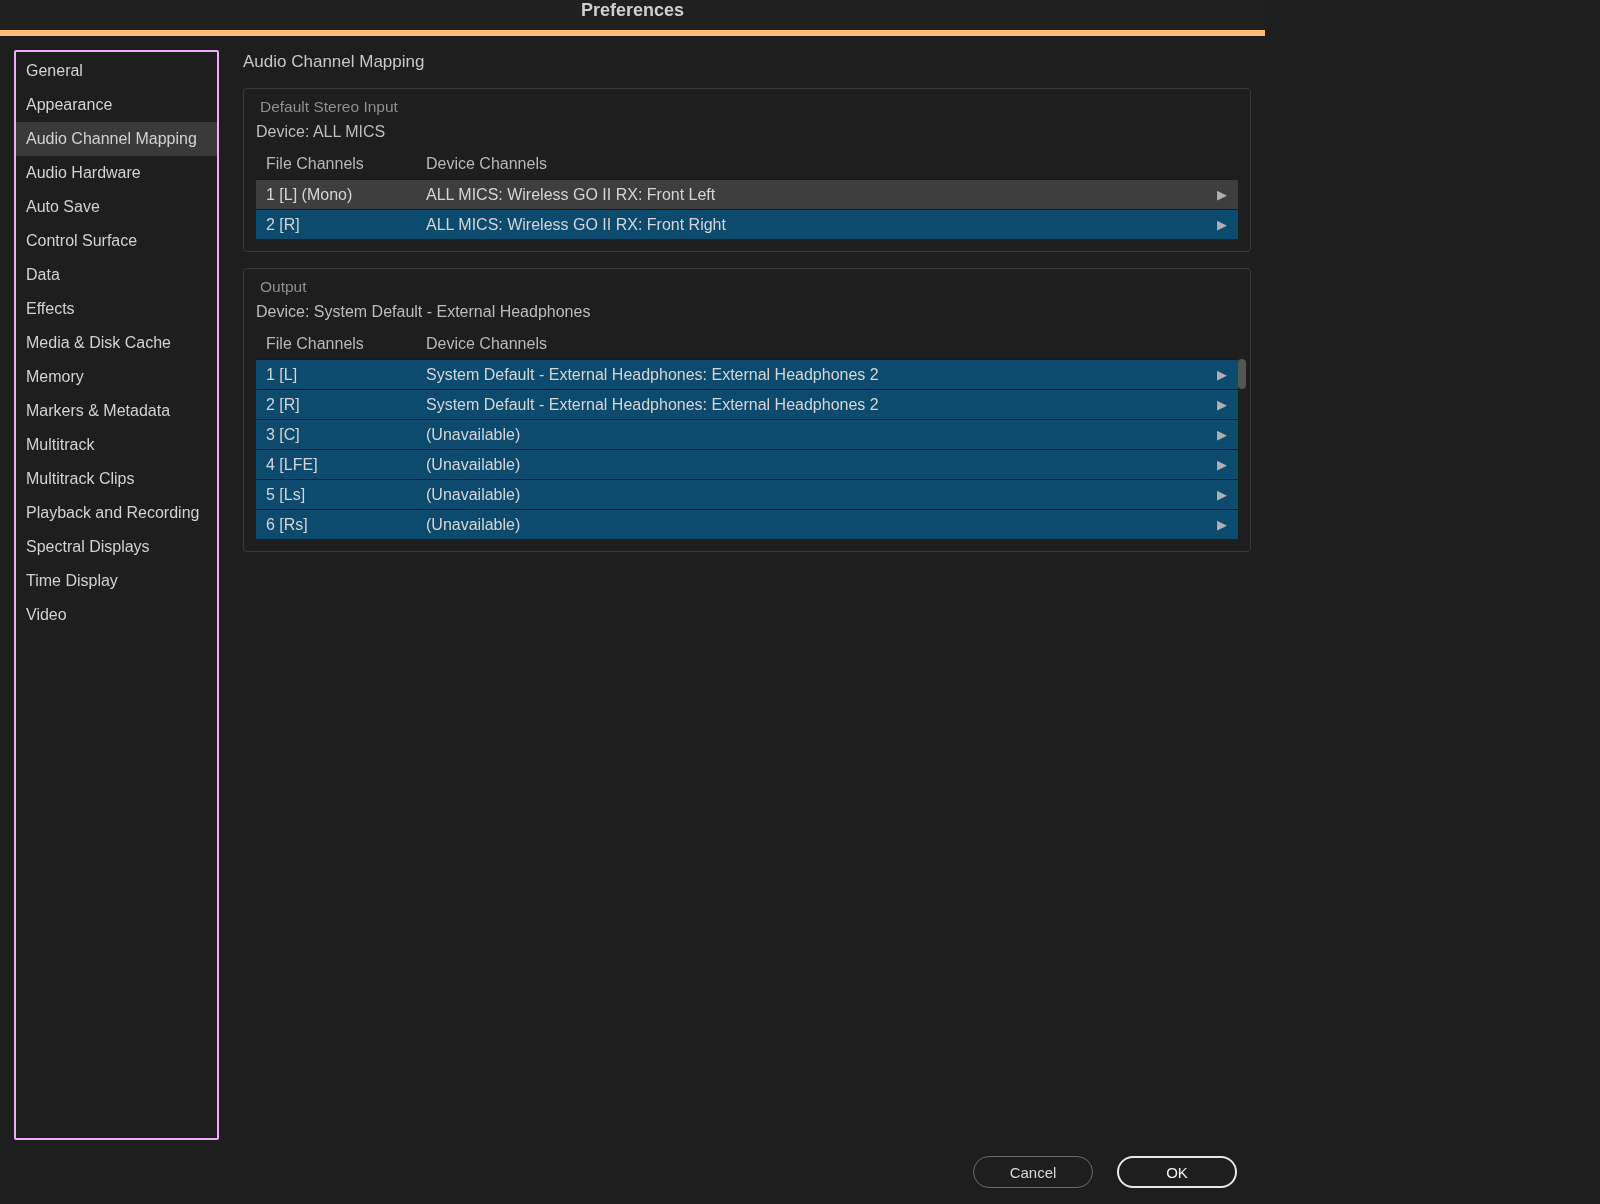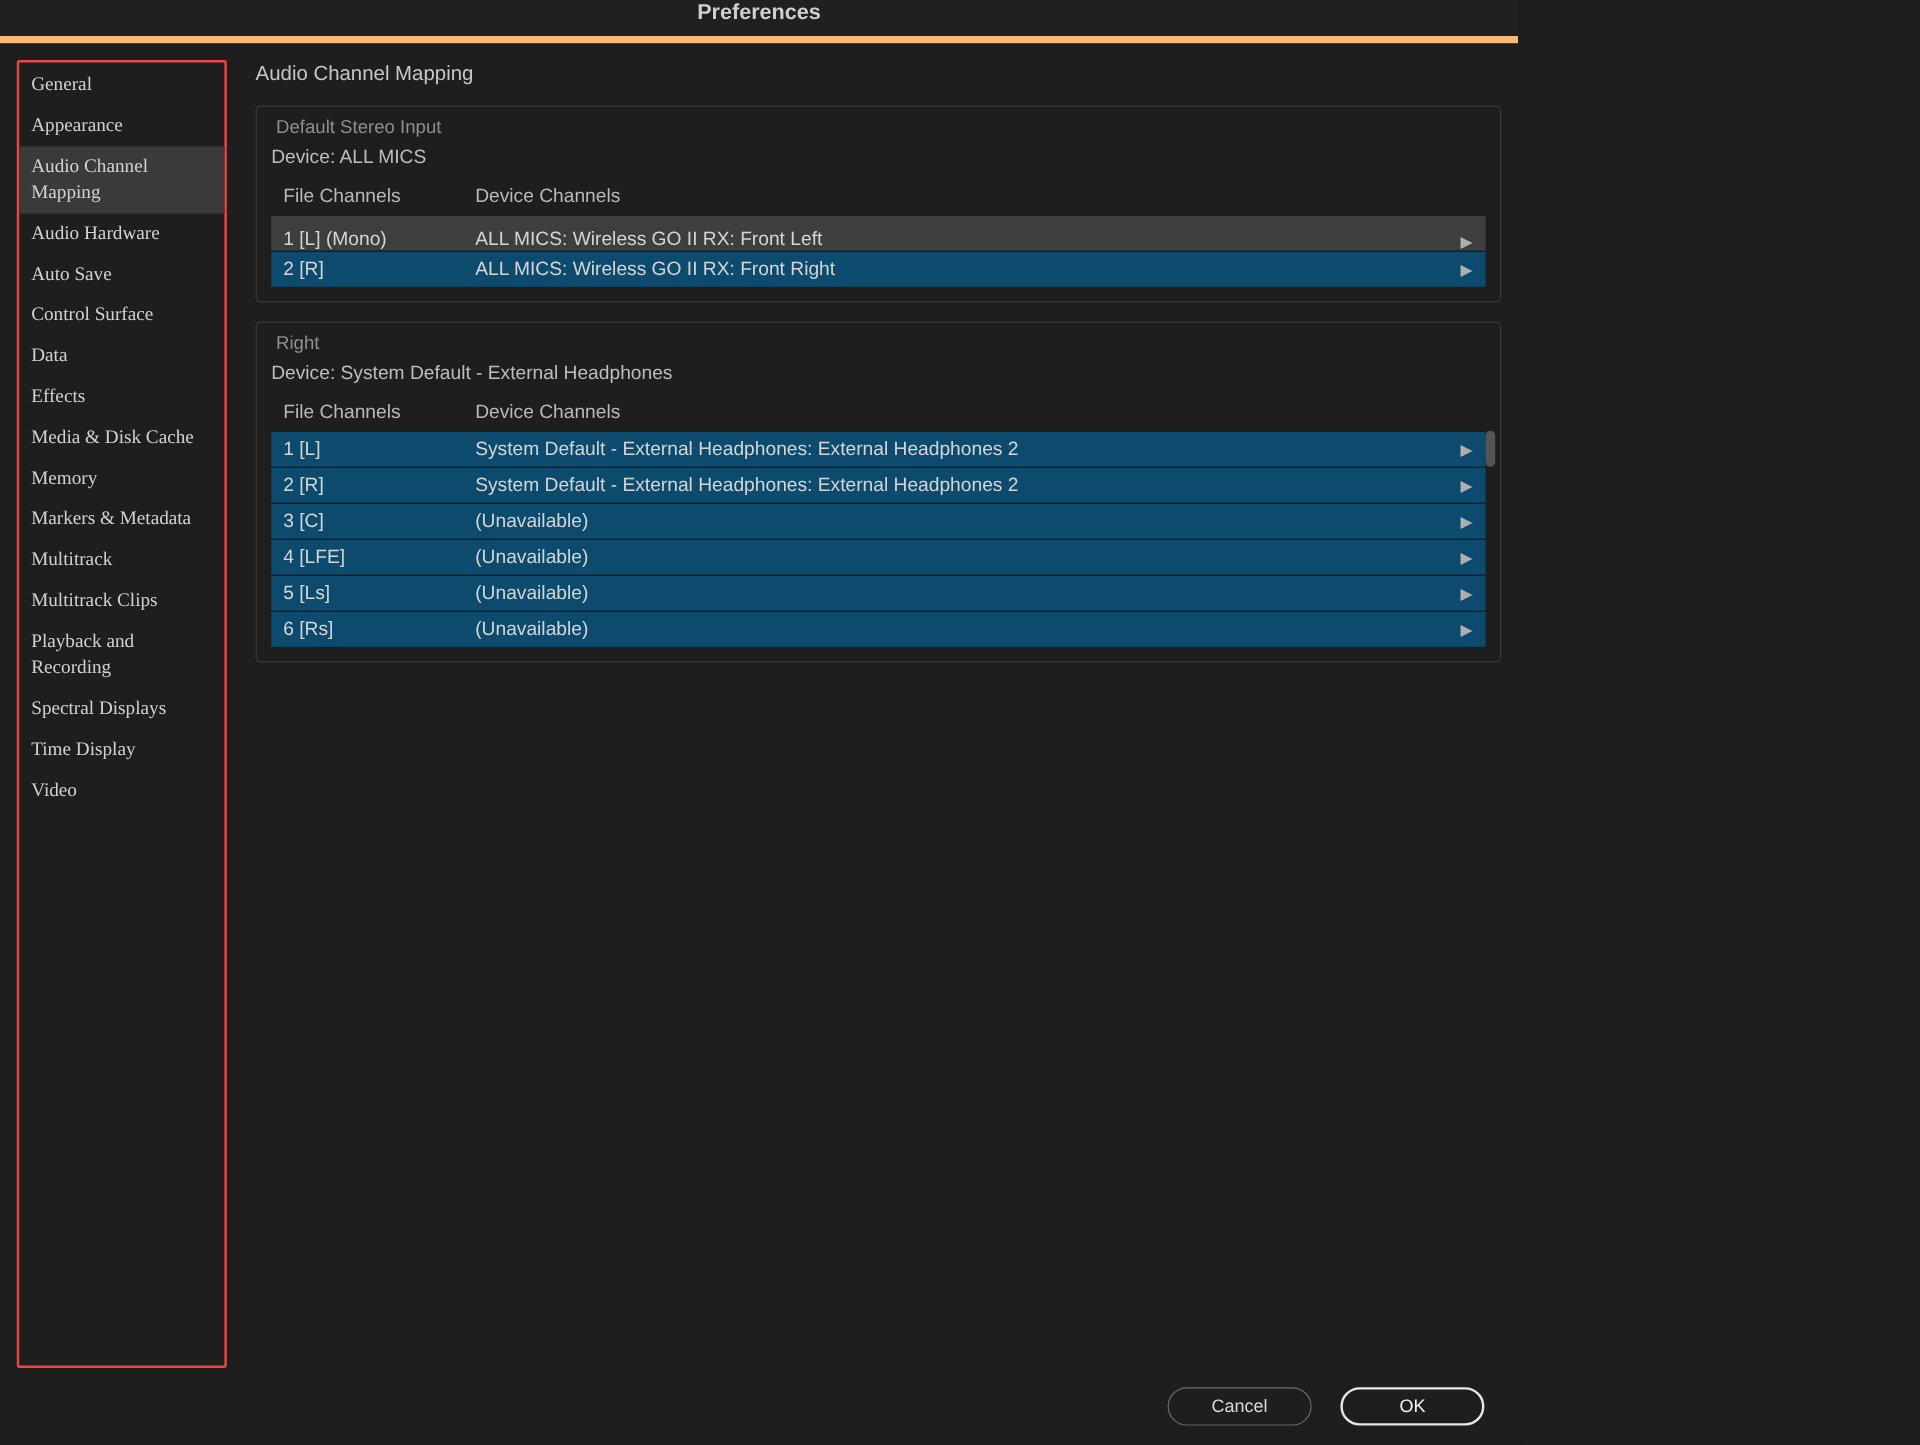--- a/index.html
+++ b/index.html
@@ -22,28 +22,27 @@
   font-weight: 600;
   color: #cfcfcf;
   font-size: 18px;
 }
 .body-wrap {
   display: flex;
   padding: 14px 14px 0 14px;
   height: calc(100% - 36px - 64px);
 }
 .sidebar {
-  width: 175px;
-  border: 2px solid #ef4444;
+  width: 205px;
+  border: 2px solid #f0abfc;
   background: #1e1e1e;
   padding: 2px 0;
   flex-shrink: 0;
   margin-right: 24px;
   border-radius: 2px;
-  font-family: Liberation Serif, serif;
 }
 .sidebar-item {
   padding: 6px 10px;
   color: #d2d2d2;
   cursor: default;
   font-size: 16px;
   line-height: 22px;
 }
 .sidebar-item.selected {
   background: #3a3a3a;
@@ -95,21 +94,20 @@
   display: flex;
   align-items: center;
   height: 30px;
   background: #0c4a6e;
   border-top: 1px solid #1a1a1a;
   font-size: 16px;
   color: #d5d5d5;
 }
 .row.selected {
   background: #3e3e3e;
-  align-items: flex-end;
 }
 .row .cell-file { width: 170px; padding-left: 10px; }
 .row .cell-device { flex: 1; }
 .row .cell-arrow {
   width: 32px; text-align: center;
   color: #b0b0b0;
   font-size: 13px;
 }
 .output-tbody-wrap {
   position: relative;
@@ -198,21 +196,21 @@
             <div class="row">
               <div class="cell-file">2 [R]</div>
               <div class="cell-device">ALL MICS: Wireless GO II RX:  Front Right</div>
               <div class="cell-arrow">▶</div>
             </div>
           </div>
       </div>
     </div>
 
     <div class="fieldset">
-      <div class="fieldset-legend">Right</div>
+      <div class="fieldset-legend">Output</div>
       <div class="device-line">Device: System Default - External Headphones</div>
       <div class="table">
         <div class="thead">
           <div class="col-file">File Channels</div>
           <div class="col-device">Device Channels</div>
           <div class="col-arrow"></div>
         </div>
         <div class="output-tbody-wrap">
           <div class="tbody" id="output-rows">
               <div class="row">

